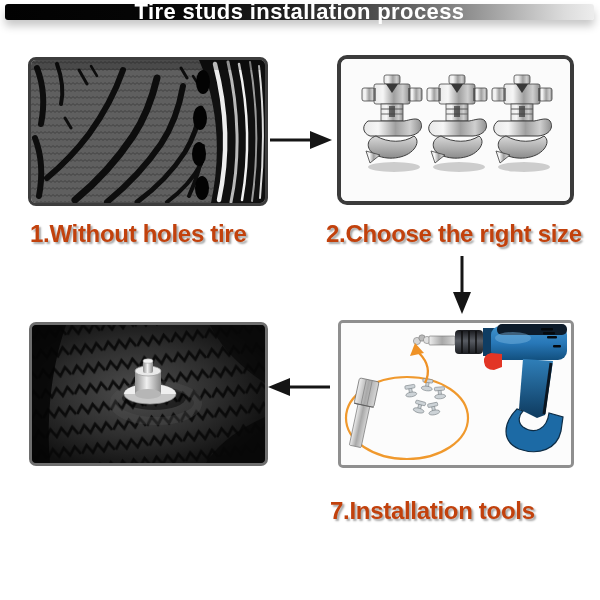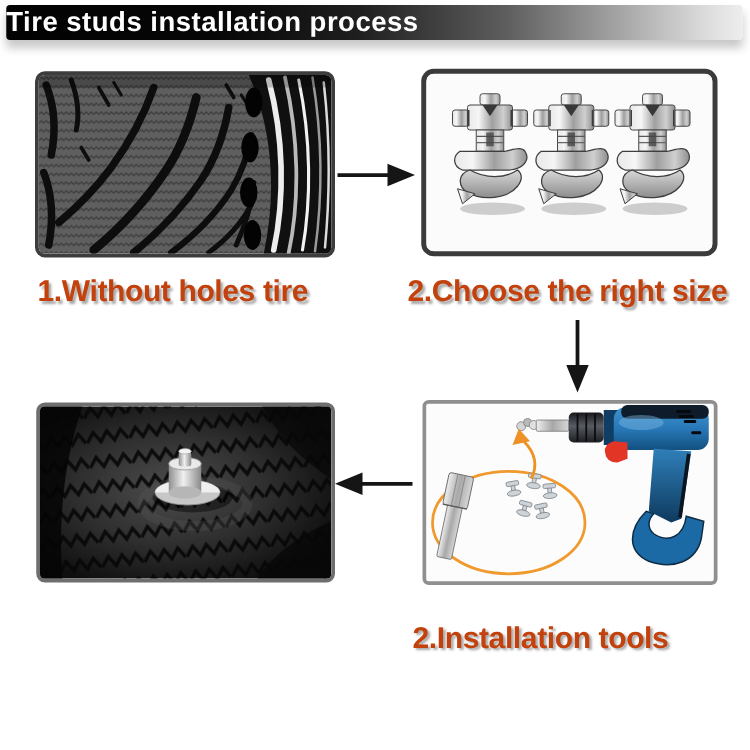--- a/index.html
+++ b/index.html
@@ -4,24 +4,24 @@
 <style>
   * { margin:0; padding:0; box-sizing:border-box; }
   html,body { width:600px; height:600px; }
   body {
     position:relative; overflow:hidden; background:#ffffff;
     font-family:"Liberation Sans", sans-serif;
   }
   .stage { position:absolute; inset:0; width:600px; height:600px; background:#fff; }
 
   .header {
-    position:absolute; left:5px; top:4px; width:589px; height:28px;
+    position:absolute; left:5px; top:4px; width:589px; height:16px;
     border-radius:3px;
     background:linear-gradient(90deg,#020202 0%,#060606 28%,#1f1f1f 48%,#5e5e5e 68%,#a8a8a8 84%,#dcdcdc 95%,#ededed 100%);
-    display:flex; align-items:center; 
+    display:flex; align-items:center; justify-content:center;
     box-shadow:0 6px 8px rgba(0,0,0,0.22);
   }
   .header-title { color:#ffffff; font-size:22px; font-weight:700; letter-spacing:0.4px; }
 
   .panel { position:absolute; overflow:hidden; background:#fbfbfb; }
   .panel svg { display:block; width:100%; height:100%; }
   #p1 { left:28px;  top:57px;  width:240px; height:149px; border:3px solid #3d3d3d; border-radius:8px; }
   #p2 { left:337px; top:55px;  width:237px; height:150px; border:4px solid #3b3b3b; border-radius:10px; box-shadow:inset 0 0 9px rgba(0,0,0,0.18); }
   #p3 { left:338px; top:320px; width:236px; height:148px; border:3px solid #8f8f8f; border-radius:5px;  box-shadow:inset 0 0 6px rgba(0,0,0,0.12); }
   #p4 { left:29px;  top:322px; width:239px; height:144px; border:3px solid #6e6e6e; border-radius:7px; }
@@ -257,21 +257,21 @@
         <ellipse cx="116" cy="69" rx="13" ry="5" fill="#b6b6b6"></ellipse>
         <ellipse cx="116" cy="46" rx="13" ry="5" fill="#e9e9e9" stroke="#9a9a9a" stroke-width="0.7"></ellipse>
         <rect x="111" y="36" width="10" height="12" rx="2" fill="url(#cylG)"></rect>
         <ellipse cx="116" cy="36" rx="5" ry="2.2" fill="#f2f2f2" stroke="#9a9a9a" stroke-width="0.5"></ellipse>
       </g>
     </svg>
   </div>
 
   <div class="caption" id="c1">1.Without holes tire</div>
   <div class="caption" id="c2">2.Choose the right size</div>
-  <div class="caption" id="c3">2.Installation tools</div>
+  <div class="caption" id="c3">7.Installation tools</div>
 
   <svg class="arrow" id="a1" width="66" height="24">
     <line x1="2" y1="12" x2="44" y2="12" stroke="#151515" stroke-width="3"></line>
     <polygon points="42,3 64,12 42,21" fill="#151515"></polygon>
   </svg>
   <svg class="arrow" id="a2" width="28" height="62">
     <line x1="14" y1="2" x2="14" y2="40" stroke="#151515" stroke-width="3"></line>
     <polygon points="5,38 23,38 14,60" fill="#151515"></polygon>
   </svg>
   <svg class="arrow" id="a3" width="66" height="24">

